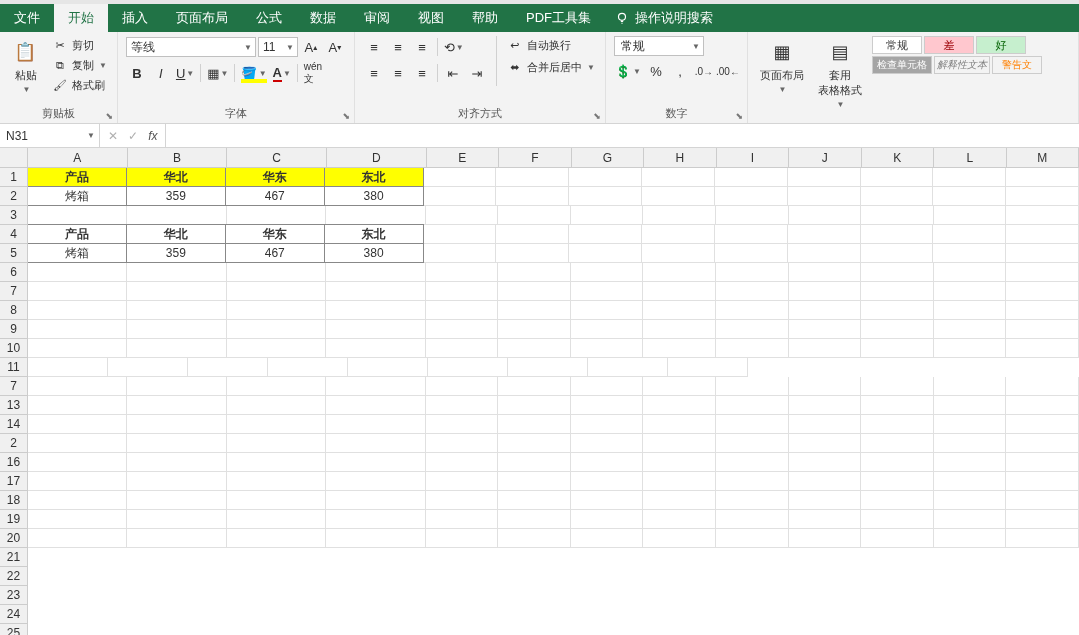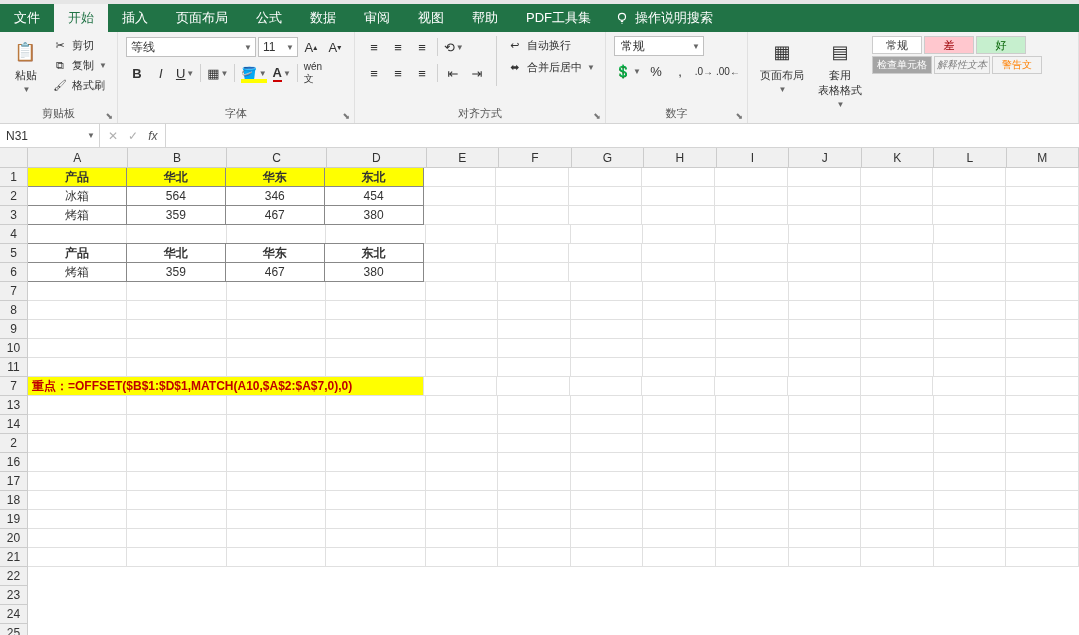--- a/index.html
+++ b/index.html
@@ -317,35 +317,20 @@
         <div class="cell" style="width: 80px;"></div>
         <div class="cell" style="width: 80px;"></div>
         <div class="cell" style="width: 80px;"></div>
         <div class="cell" style="width: 80px;"></div>
         <div class="cell" style="width: 80px;"></div>
         <div class="cell" style="width: 80px;"></div>
         <div class="cell" style="width: 80px;"></div>
         <div class="cell" style="width: 80px;"></div>
       </div>
       <div class="row">
-        <div class="cell bordered center" style="width: 110px;">冰箱</div>
-        <div class="cell bordered center" style="width: 110px;">564</div>
-        <div class="cell bordered center" style="width: 110px;">346</div>
-        <div class="cell bordered center" style="width: 110px;">454</div>
-        <div class="cell" style="width: 80px;"></div>
-        <div class="cell" style="width: 80px;"></div>
-        <div class="cell" style="width: 80px;"></div>
-        <div class="cell" style="width: 80px;"></div>
-        <div class="cell" style="width: 80px;"></div>
-        <div class="cell" style="width: 80px;"></div>
-        <div class="cell" style="width: 80px;"></div>
-        <div class="cell" style="width: 80px;"></div>
-        <div class="cell" style="width: 80px;"></div>
-      </div>
-      <div class="row">
         <div class="cell bordered center" style="width: 110px;">烤箱</div>
         <div class="cell bordered center" style="width: 110px;">359</div>
         <div class="cell bordered center" style="width: 110px;">467</div>
         <div class="cell bordered center" style="width: 110px;">380</div>
         <div class="cell" style="width: 80px;"></div>
         <div class="cell" style="width: 80px;"></div>
         <div class="cell" style="width: 80px;"></div>
         <div class="cell" style="width: 80px;"></div>
         <div class="cell" style="width: 80px;"></div>
         <div class="cell" style="width: 80px;"></div>
@@ -467,21 +452,20 @@
         <div class="cell" style="width: 80px;"></div>
         <div class="cell" style="width: 80px;"></div>
         <div class="cell" style="width: 80px;"></div>
         <div class="cell" style="width: 80px;"></div>
         <div class="cell" style="width: 80px;"></div>
         <div class="cell" style="width: 80px;"></div>
         <div class="cell" style="width: 80px;"></div>
         <div class="cell" style="width: 80px;"></div>
       </div>
       <div class="row">
-        <div class="cell formula-cell" style="width: 440px; overflow: visible;">重点：=OFFSET($B$1:$D$1,MATCH(A10,$A$2:$A$7,0),0)</div>
         <div class="cell" style="width: 80px;"></div>
         <div class="cell" style="width: 80px;"></div>
         <div class="cell" style="width: 80px;"></div>
         <div class="cell" style="width: 80px;"></div>
         <div class="cell" style="width: 80px;"></div>
         <div class="cell" style="width: 80px;"></div>
         <div class="cell" style="width: 80px;"></div>
         <div class="cell" style="width: 80px;"></div>
         <div class="cell" style="width: 80px;"></div>
       </div>

